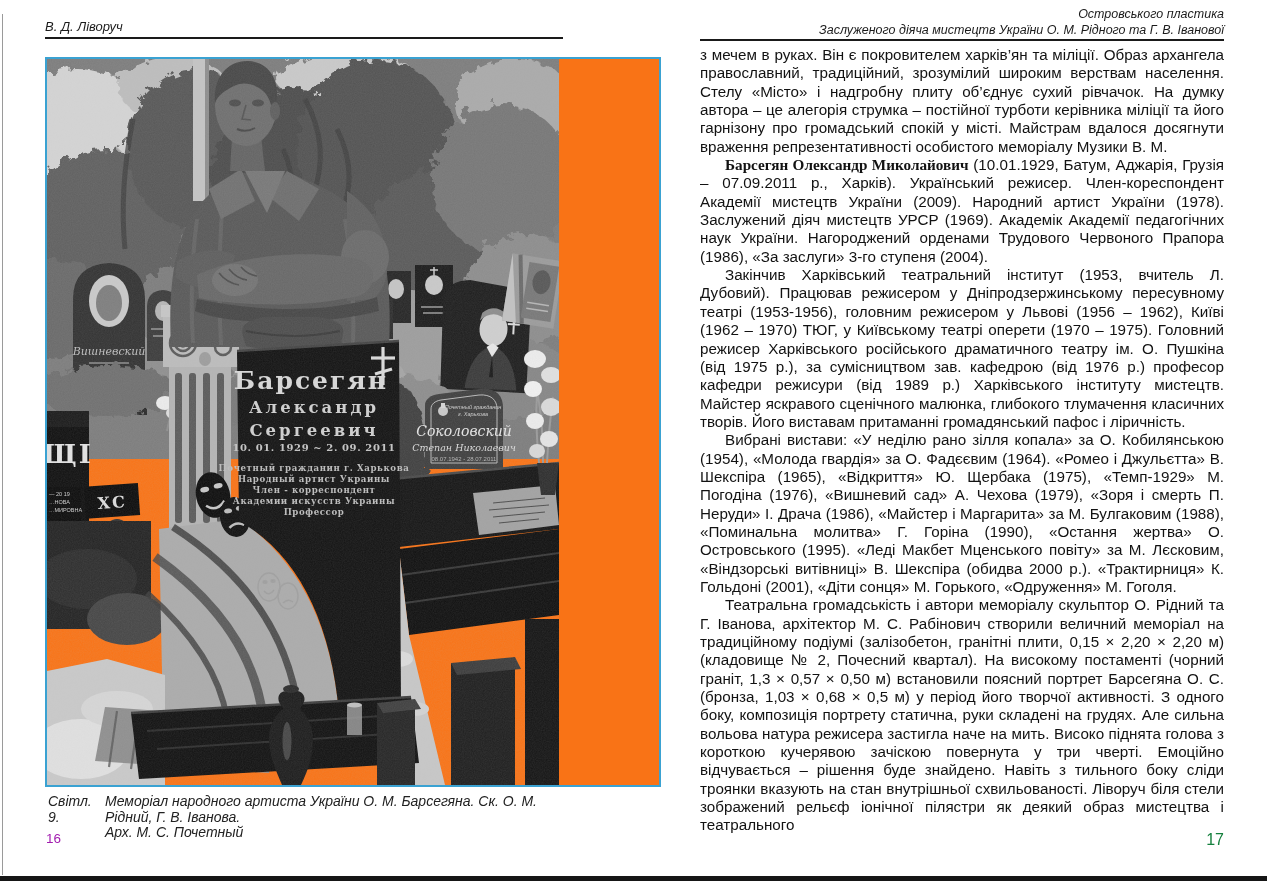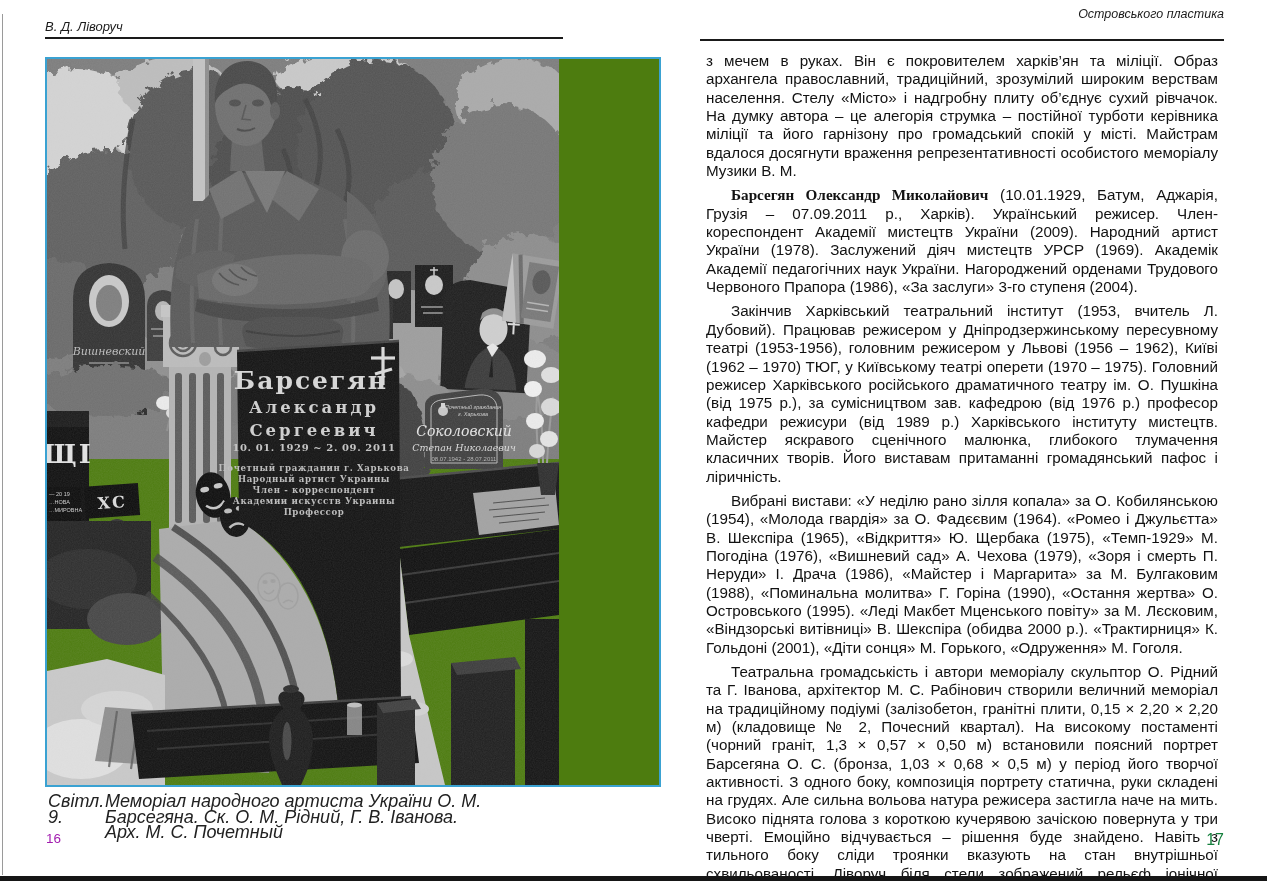--- a/index.html
+++ b/index.html
@@ -12,42 +12,42 @@
   .scan-edge-bottom { position:absolute; left:0; bottom:0; width:100%; height:5px; background:#161616; }
 
   
   .run-head-left {
     position:absolute; left:45px; top:19px; width:518px;
     font-style:italic; font-size:13px; color:#1b1b1b;
   }
   .rule-left { position:absolute; left:45px; top:37px; width:518px; height:2px; background:#1a1a1a; }
   .photo-frame {
     position:absolute; left:45px; top:57px; width:616px; height:730px;
-    border:2px solid #3aa2d2; background:#4d7c0f;
+    border:2px solid #3aa2d2; background:#f97316;
   }
   .photo-frame svg { display:block; }
   .fig-caption {
     position:absolute; left:48px; top:794px; width:520px;
-    font-style:italic; font-size:18px; line-height:15.5px; color:#222;
+    font-style:italic; font-size:14px; line-height:15.5px; color:#222;
     display:flex;
   }
   .fig-caption .cap-label { flex:0 0 57px; }
   .pagenum-left { position:absolute; left:46px; top:831px; font-size:13.5px; color:#a21caf; }
 
   
   .run-head-right {
     position:absolute; left:700px; top:7px; width:524px;
     font-style:italic; font-size:12.5px; line-height:15.5px; text-align:right; color:#1b1b1b;
   }
   .rule-right { position:absolute; left:700px; top:39px; width:524px; height:2px; background:#1a1a1a; }
   .article {
     position:absolute; left:700px; top:46px; width:524px;
     font-size:15.2px; line-height:18.35px; text-align:justify; color:#121212;
   }
-  .article p { margin:6px; }
+  .article p { margin:0; }
   .article p.ind { text-indent:25px; }
   .article .b { font-weight:bold;font-family:Liberation Serif, serif; }
   .pagenum-right { position:absolute; right:43px; top:831px; font-size:16px; color:#15803d; }
 
   
   .stele-name { font-family:"DejaVu Serif", serif; font-weight:bold; letter-spacing:2px; }
   .stele-line { font-family:"DejaVu Serif", serif; font-weight:bold; letter-spacing:3px; }
   .stele-small { font-family:"DejaVu Serif", serif; font-weight:bold; letter-spacing:.6px; }
   .script-name { font-family:"DejaVu Serif", serif; font-style:italic; }
 </style>
@@ -341,20 +341,21 @@
     <span class="cap-label">Світл. 9.</span>
     <span class="cap-text">
       <span>Меморіал народного артиста України О. М. Барсегяна. Ск. О. М. Рідний, Г. В. Іванова.</span><br>
       <span>Арх. М. С. Почетный</span>
     </span>
   </div>
   <div class="pagenum-left">16</div>
 
   <div class="run-head-right">
     <span>Островського пластика</span><br>
+    <span>Заслуженого діяча мистецтв України О. М. Рідного та Г. В. Іванової</span>
   </div>
   <div class="rule-right"></div>
 
   <div class="article">
     <p>з мечем в руках. Він є покровителем харків’ян та міліції. Образ архангела православний, традиційний, зрозумілий широким верствам населення. Стелу «Місто» і надгробну плиту об’єднує сухий рівчачок. На думку автора – це алегорія струмка – постійної турботи керівника міліції та його гарнізону про громадський спокій у місті. Майстрам вдалося досягнути враження репрезентативності особистого меморіалу Музики В. М.</p>
     <p class="ind"><span class="b">Барсегян Олександр Миколайович</span><span> (10.01.1929, Батум, Аджарія, Грузія – 07.09.2011 р., Харків). Український режисер. Член-кореспондент Академії мистецтв України (2009). Народний артист України (1978). Заслужений діяч мистецтв УРСР (1969). Академік Академії педагогічних наук України. Нагороджений орденами Трудового Червоного Прапора (1986), «За заслуги» 3-го ступеня (2004).</span></p>
     <p class="ind">Закінчив Харківський театральний інститут (1953, вчитель Л. Дубовий). Працював режисером у Дніпродзержинському пересувному театрі (1953-1956), головним режисером у Львові (1956 – 1962), Київі (1962 – 1970) ТЮГ, у Київському театрі оперети (1970 – 1975). Головний режисер Харківського російського драматичного театру ім. О. Пушкіна (від 1975 р.), за сумісництвом зав. кафедрою (від 1976 р.) професор кафедри режисури (від 1989 р.) Харківського інституту мистецтв. Майстер яскравого сценічного малюнка, глибокого тлумачення класичних творів. Його виставам притаманні громадянський пафос і ліричність.</p>
     <p class="ind">Вибрані вистави: «У неділю рано зілля копала» за О. Кобилянською (1954), «Молода гвардія» за О. Фадєєвим (1964). «Ромео і Джульєтта» В. Шекспіра (1965), «Відкриття» Ю. Щербака (1975), «Темп-1929» М. Погодіна (1976), «Вишневий сад» А. Чехова (1979), «Зоря і смерть П. Неруди» І. Драча (1986), «Майстер і Маргарита» за М. Булгаковим (1988), «Поминальна молитва» Г. Горіна (1990), «Остання жертва» О. Островського (1995). «Леді Макбет Мценського повіту» за М. Лєсковим, «Віндзорські витівниці» В. Шекспіра (обидва 2000 р.). «Трактирниця» К. Гольдоні (2001), «Діти сонця» М. Горького, «Одруження» М. Гоголя.</p>
     <p class="ind">Театральна громадськість і автори меморіалу скульптор О. Рідний та Г. Іванова, архітектор М. С. Рабінович створили величний меморіал на традиційному подіумі (залізобетон, гранітні плити, 0,15 × 2,20 × 2,20 м) (кладовище № 2, Почесний квартал). На високому постаменті (чорний граніт, 1,3 × 0,57 × 0,50 м) встановили поясний портрет Барсегяна О. С. (бронза, 1,03 × 0,68 × 0,5 м) у період його творчої активності. З одного боку, композиція портрету статична, руки складені на грудях. Але сильна вольова натура режисера застигла наче на мить. Високо піднята голова з короткою кучерявою зачіскою повернута у три чверті. Емоційно відчувається – рішення буде знайдено. Навіть з тильного боку сліди троянки вказують на стан внутрішньої схвильованості. Ліворуч біля стели зображений рельєф іонічної пілястри як деякий образ мистецтва і театрального</p>
   </div>

